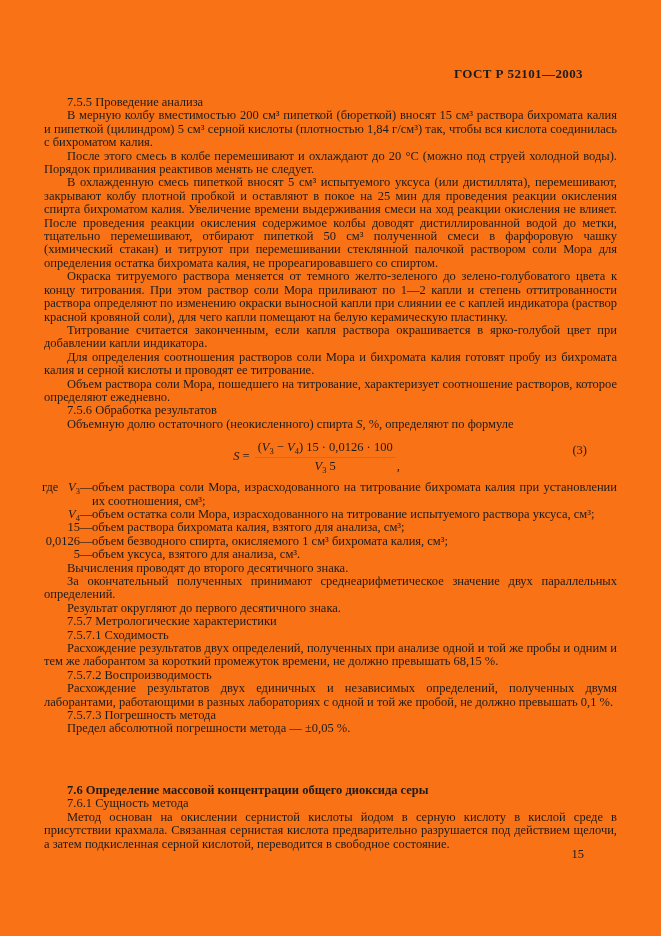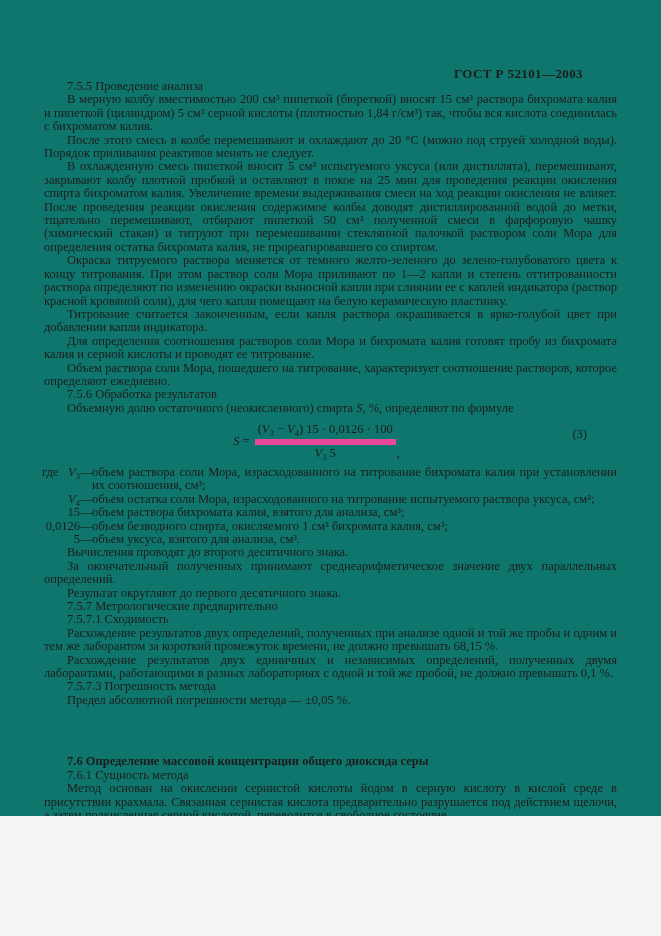--- a/index.html
+++ b/index.html
@@ -3,47 +3,47 @@
 <meta charset="utf-8">
 <style>
   html,body{margin:0;padding:0;}
   body{
     width:661px;height:936px;
     background:#f4f4f4;
     font-family:"Liberation Serif","DejaVu Serif",serif;
     color:#1c1c1c;
   }
   .page{
-    position:relative;width:661px;height:816px;
-    background:#0f766e;overflow:hidden;
+    position:relative;width:661px;height:936px;
+    background:#f97316;overflow:hidden;
   }
   .running-header{
     position:absolute;top:66px;right:78px;
     font-size:13px;font-weight:bold;letter-spacing:.4px;
     white-space:nowrap;
   }
   .content{
-    position:absolute;left:44px;top:80px;width:573px;
+    position:absolute;left:44px;top:96px;width:573px;
     font-size:12.5px;line-height:13.4px;
     text-align:justify;
     hyphens:auto;-webkit-hyphens:auto;
   }
   .content p{margin:0;text-indent:23px;}
   .content p.bold{font-weight:bold;margin-top:48px;}
   sub{font-size:8.5px;line-height:0;vertical-align:-2.5px;}
   i{font-style:italic;}
   
   .formula-block{
     position:relative;display:flex;justify-content:center;align-items:center;
     margin:8px 0 6px;text-indent:0;min-height:36px;
   }
   .eq{display:inline-flex;align-items:center;transform:translateX(-14px);}
   .eq-lhs{margin-right:5px;white-space:nowrap;}
   .frac{display:inline-block;text-align:center;vertical-align:middle;}
-  .num{display:block;border-bottom:6px solid #ec4899;padding:0 3px 2px;white-space:nowrap;}
+  .num{display:block;border-bottom:1px solid #ec4899;padding:0 3px 2px;white-space:nowrap;}
   .den{display:block;padding-top:2px;white-space:nowrap;font-family:Liberation Serif, serif;}
   .eq-suffix{align-self:flex-end;margin-left:1px;}
   .eq-number{position:absolute;right:30px;top:5px;}
   
   .where{position:relative;}
   .where-row{display:grid;grid-template-columns:36px 12px auto;}
   .w-lead{position:absolute;left:-2px;top:0;}
   .w-label{text-align:right;white-space:nowrap;}
   .w-dash{text-align:center;}
   .w-text{text-align:justify;}
@@ -108,23 +108,24 @@
       <div class="where-row">
         <span class="w-label">5</span>
         <span class="w-dash">—</span>
         <span class="w-text">объем уксуса, взятого для анализа, см³.</span>
       </div>
     </div>
 
     <p>Вычисления проводят до второго десятичного знака.</p>
     <p>За окончательный полученных принимают среднеарифметическое значение двух параллельных определений.</p>
     <p>Результат округляют до первого десятичного знака.</p>
-    <p>7.5.7  Метрологические предварительно</p>
+    <p>7.5.7  Метрологические характеристики</p>
     <p>7.5.7.1  Сходимость</p>
     <p>Расхождение результатов двух определений, полученных при анализе одной и той же пробы и одним и тем же лаборантом за короткий промежуток времени, не должно превышать 68,15 %.</p>
+    <p>7.5.7.2  Воспроизводимость</p>
     <p>Расхождение результатов двух единичных и независимых определений, полученных двумя лаборантами, работающими в разных лабораториях с одной и той же пробой, не должно превышать 0,1 %.</p>
     <p>7.5.7.3  Погрешность метода</p>
     <p>Предел абсолютной погрешности метода — ±0,05 %.</p>
     <p class="bold">7.6  Определение массовой концентрации общего диоксида серы</p>
     <p>7.6.1  Сущность метода</p>
     <p>Метод основан на окислении сернистой кислоты йодом в серную кислоту в кислой среде в присутствии крахмала. Связанная сернистая кислота предварительно разрушается под действием щелочи, а затем подкисленная серной кислотой, переводится в свободное состояние.</p>
 
   </div>
 
   <div class="page-number">15</div>

